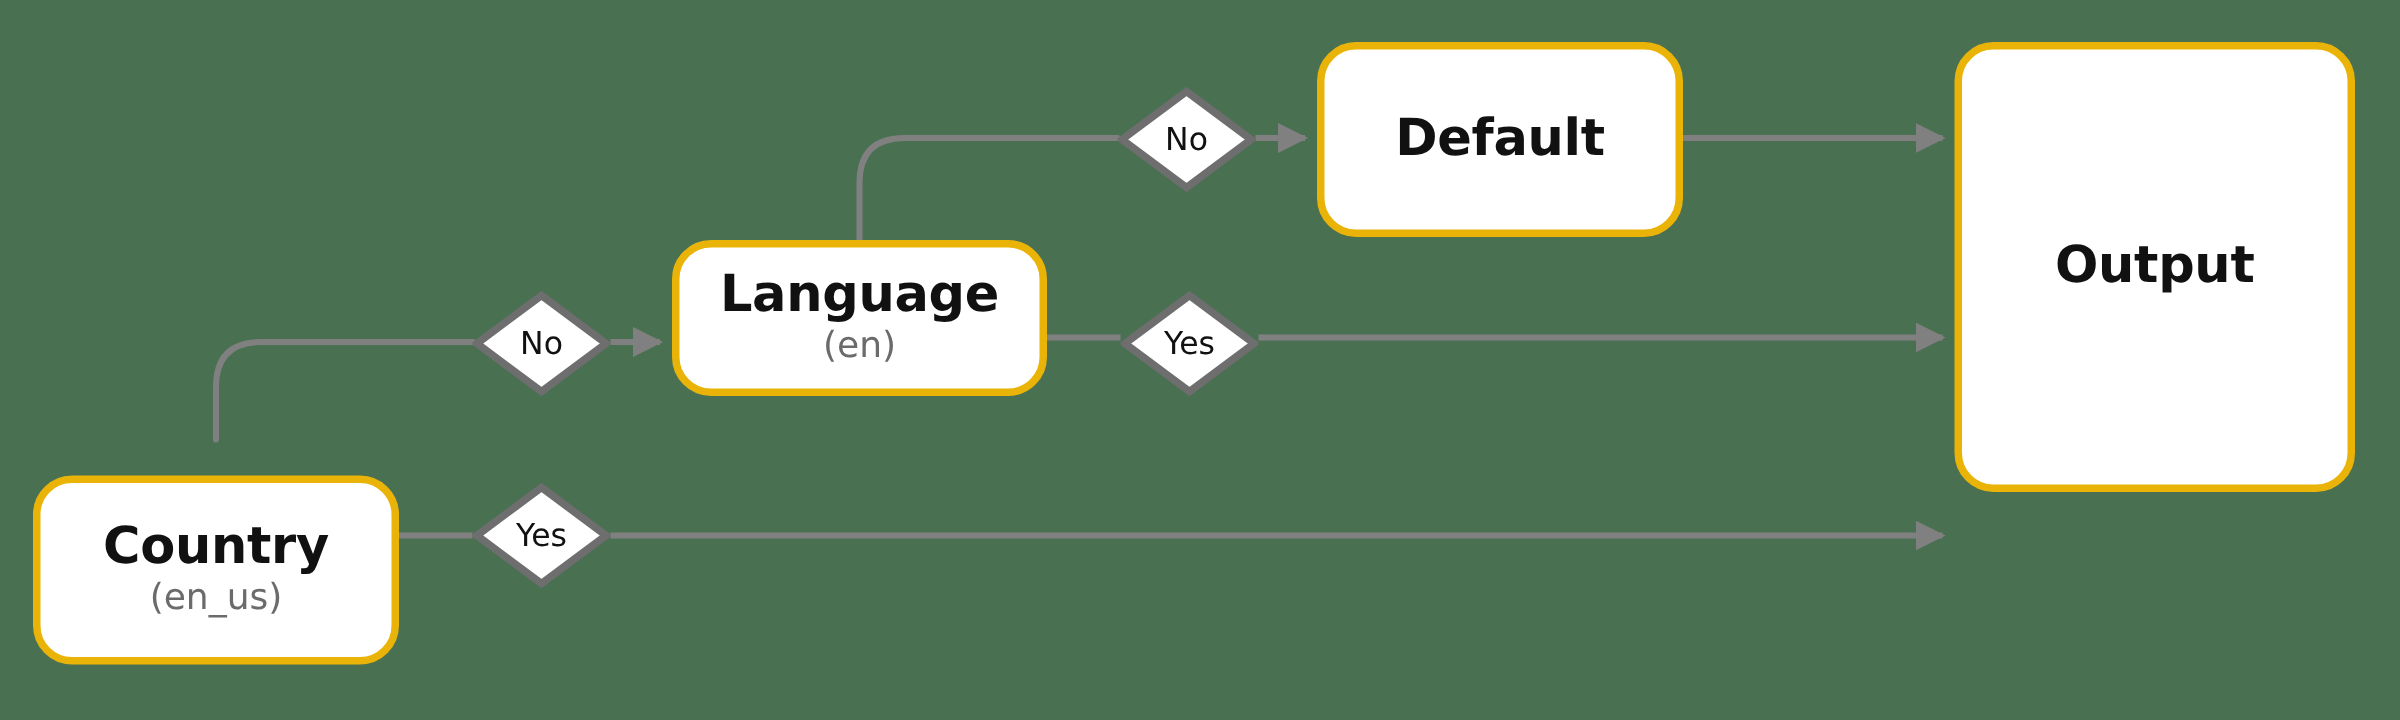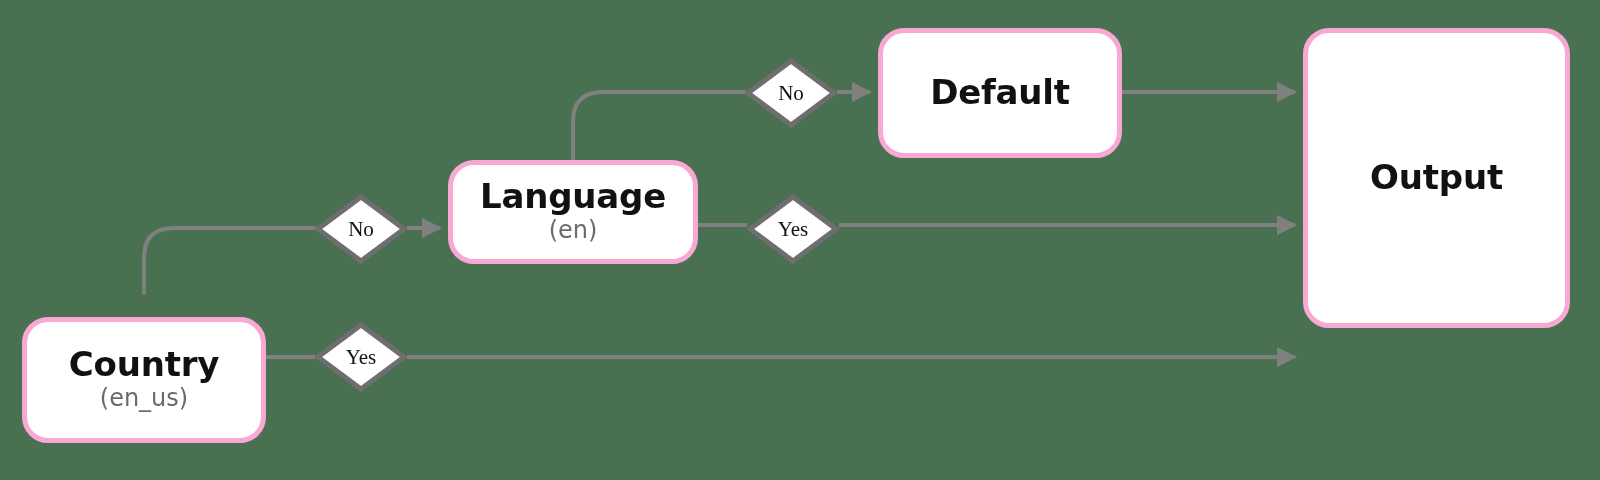--- a/index.html
+++ b/index.html
@@ -23,21 +23,21 @@
     position: absolute;
     left: 0;
     top: 0;
     width: 1600px;
     height: 480px;
   }
   .node {
     position: absolute;
     box-sizing: border-box;
     background: #ffffff;
-    border: 5px solid #f9a8d4;
+    border: 5px solid #eab308;
     border-radius: 26px;
     display: flex;
     flex-direction: column;
     align-items: center;
     justify-content: center;
     text-align: center;
   }
   .node-title {
     font-size: 34px;
     font-weight: bold;
@@ -54,21 +54,20 @@
   #node-country { left: 22px;   top: 293px; width: 244px; height: 126px; margin-top: 24px; }
   #node-language{ left: 448px;  top: 160px; width: 250px; height: 104px; }
   #node-default { left: 878px;  top: 28px;  width: 244px; height: 130px; }
   #node-output  { left: 1303px; top: 28px;  width: 267px; height: 300px; }
 
   .diamond {
     position: absolute;
     display: flex;
     align-items: center;
     justify-content: center;
-    font-family: Liberation Serif, serif;
   }
   .diamond-shape {
     position: absolute;
     left: 0;
     top: 0;
     width: 100%;
     height: 100%;
   }
   .diamond-label {
     position: relative;

